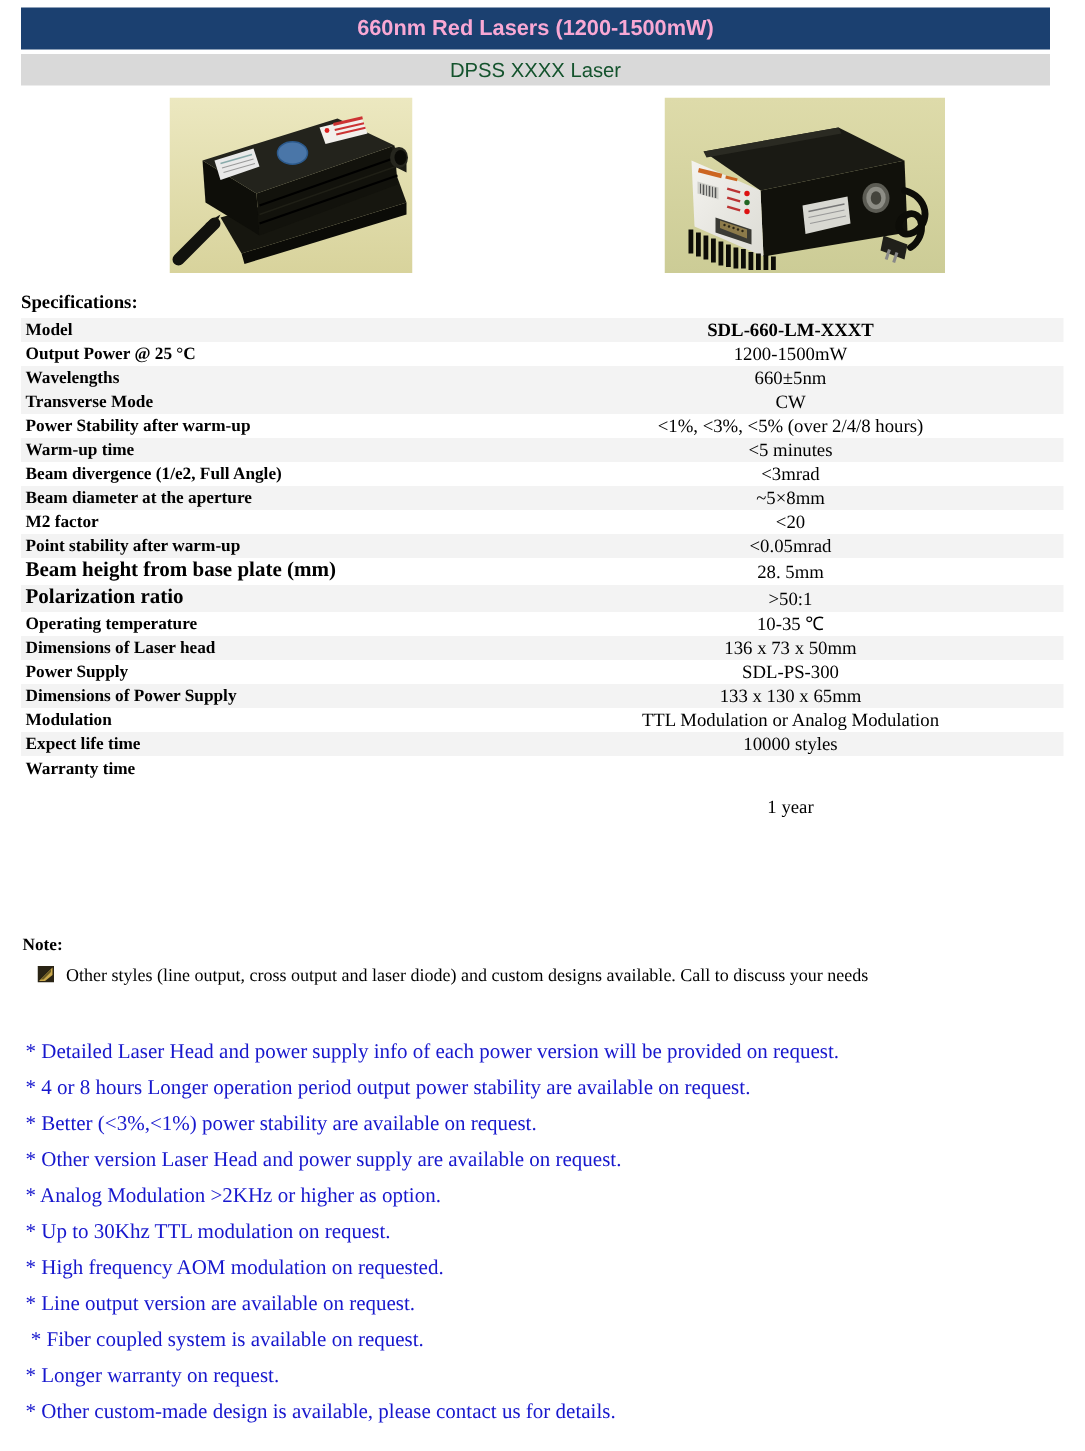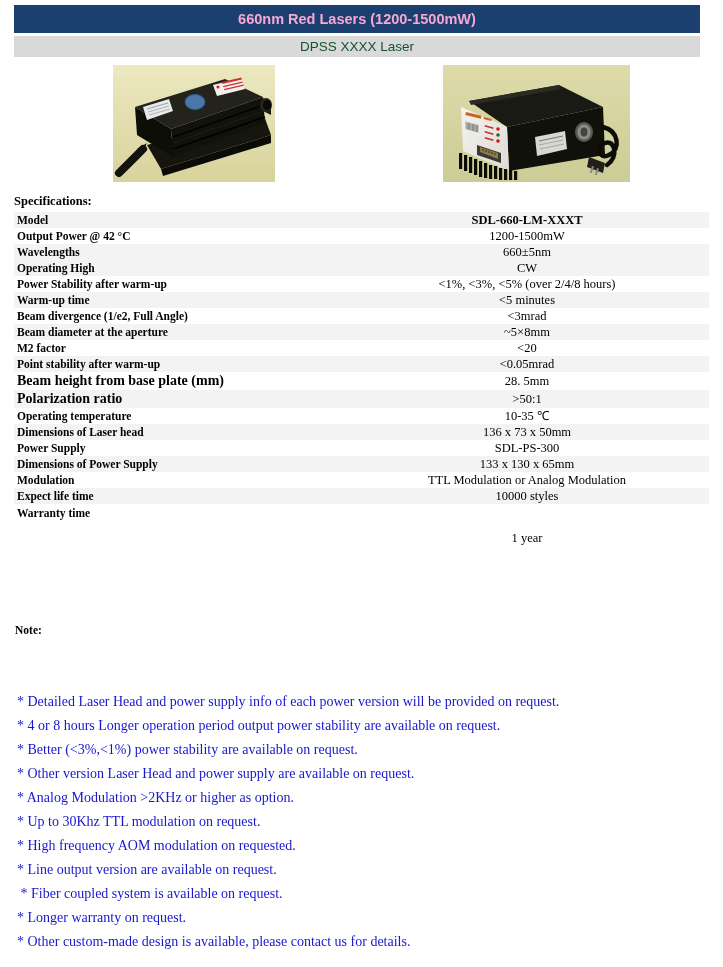--- a/index.html
+++ b/index.html
@@ -222,29 +222,29 @@
   </div>
 
   <div class="spec-heading">Specifications:</div>
 
   <div class="spec-table">
       <div class="spec-row stripe">
         <div class="spec-label">Model</div>
         <div class="spec-value boldv">SDL-660-LM-XXXT</div>
       </div>
       <div class="spec-row">
-        <div class="spec-label">Output Power @ 42 °C</div>
+        <div class="spec-label">Output Power @ 25 °C</div>
         <div class="spec-value">1200-1500mW</div>
       </div>
       <div class="spec-row stripe">
         <div class="spec-label">Wavelengths</div>
         <div class="spec-value">660±5nm</div>
       </div>
       <div class="spec-row stripe">
-        <div class="spec-label">Operating High</div>
+        <div class="spec-label">Transverse Mode</div>
         <div class="spec-value">CW</div>
       </div>
       <div class="spec-row">
         <div class="spec-label">Power Stability after warm-up</div>
         <div class="spec-value">&lt;1%, &lt;3%, &lt;5% (over 2/4/8 hours)</div>
       </div>
       <div class="spec-row stripe">
         <div class="spec-label">Warm-up time</div>
         <div class="spec-value">&lt;5 minutes</div>
       </div>
@@ -296,20 +296,28 @@
         <div class="spec-label">Expect life time</div>
         <div class="spec-value">10000 styles</div>
       </div>
       <div class="spec-row tall">
         <div class="spec-label">Warranty time</div>
         <div class="spec-value">1 year</div>
       </div>
     </div>
 
   <div class="note-heading">Note:</div>
+  <div class="note-line">
+    <svg class="note-bullet" width="11" height="11" viewBox="0 0 11 11">
+      <rect x="0" y="0" width="11" height="11" fill="#2a2415"></rect>
+      <polygon points="1,10 10,1 10,6 5,10" fill="#c9a84c"></polygon>
+      <polygon points="2,9 9,2 9,4 4,9" fill="#6b5a22"></polygon>
+    </svg>
+    <span>Other styles (line output, cross output and laser diode) and custom designs available. Call to discuss your needs</span>
+  </div>
 
   <div class="remarks">
       <p class="remark">* Detailed Laser Head and power supply info of each power version will be provided on request.</p>
       <p class="remark">* 4 or 8 hours Longer operation period output power stability are available on request.</p>
       <p class="remark">* Better (&lt;3%,&lt;1%) power stability are available on request.</p>
       <p class="remark">* Other version Laser Head and power supply are available on request.</p>
       <p class="remark">* Analog Modulation &gt;2KHz or higher as option.</p>
       <p class="remark">* Up to 30Khz TTL modulation on request.</p>
       <p class="remark">* High frequency AOM modulation on requested.</p>
       <p class="remark">* Line output version are available on request.</p>

